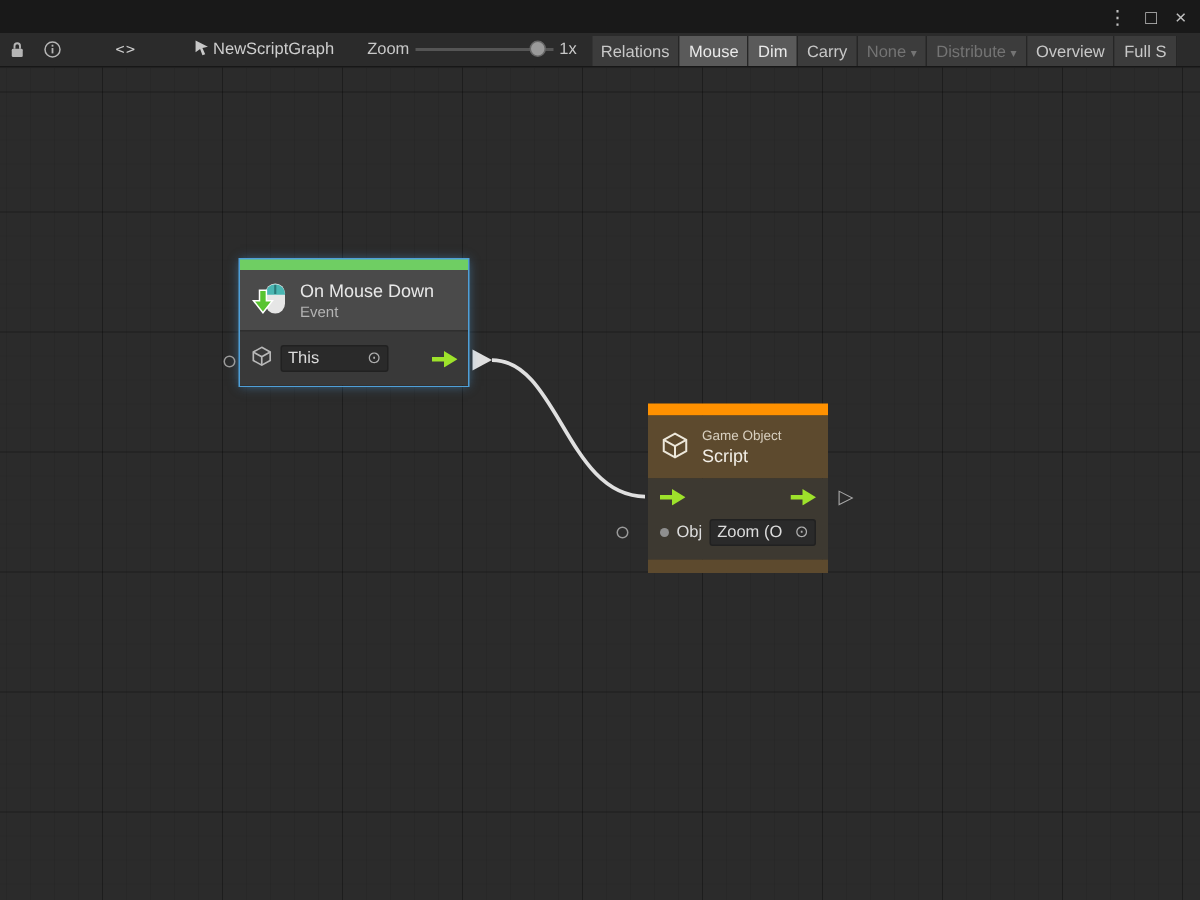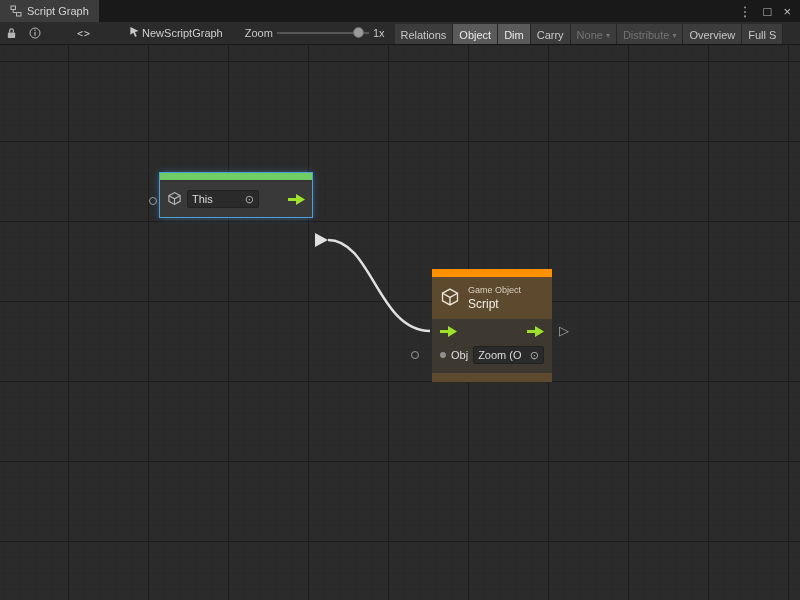--- a/index.html
+++ b/index.html
@@ -72,30 +72,20 @@
   .obj-field{flex:1}
   .footer{height:9px;background:var(--destroy_header,#5d4a2e)}
   .tri-out{position:absolute;right:-17px;top:55px;color:#a8a8a8;font-size:13px;line-height:1}
 </style>
 </head>
 <body>
 
 <div class="window">
 
   <div class="tabbar">
-    <div class="tab">
-      <span class="tab-icon">
-        <svg width="12" height="12" viewBox="0 0 12 12">
-            <rect x="1" y="1" width="4.5" height="3.5" fill="none" stroke="#b8b8b8"></rect>
-            <rect x="6.5" y="7.5" width="4.5" height="3.5" fill="none" stroke="#b8b8b8"></rect>
-            <path d="M3.2 4.5 v3 h5.6 v0.5" fill="none" stroke="#b8b8b8"></path>
-          </svg>
-      </span>
-      <span>Script Graph</span>
-    </div>
     <div class="win-controls">
       <span>⋮</span>
       <span>□</span>
       <span>×</span>
     </div>
   </div>
 
   <div class="toolbar">
     <span class="icon-btn">
       <svg width="11" height="12" viewBox="0 0 12 13">
@@ -128,21 +118,21 @@
         <div class="thumb"></div>
       </div>
       <span>1x</span>
     </div>
 
     <div class="btn-group">
       <button class="tbtn">
           <span>Relations</span>
         </button>
       <button class="tbtn active">
-          <span>Object</span>
+          <span>Mouse</span>
         </button>
       <button class="tbtn active">
           <span>Dim</span>
         </button>
       <button class="tbtn">
           <span>Carry</span>
         </button>
       <button class="tbtn disabled">
           <span>None</span>
           <span class="caret">▾</span>
@@ -162,20 +152,34 @@
 
   <div class="canvas">
 
     <svg class="wire-svg" width="800" height="555">
       <polygon points="315,188 328,195 315,202" style="fill:var(--wire,#e0e0e0)"></polygon>
       <path d="M 328 195 C 372 195 378 286 430 286" fill="none" style="stroke:var(--wire,#e0e0e0)" stroke-width="2.5"></path>
     </svg>
 
     <div class="node node-event">
       <div class="accent" style="background:var(--event_accent,#6fce63)"></div>
+      <div class="hdr">
+        <span>
+          <svg width="26" height="26" viewBox="0 0 26 26">
+            <rect x="10" y="3" width="13" height="20" rx="6.5" fill="#e6e6e6"></rect>
+            <path d="M10 10 a6.5 6.5 0 0 1 13 0 v0.5 H10 z" fill="#49b6b2"></path>
+            <line x1="16.5" y1="4" x2="16.5" y2="10" stroke="#2a7a78" stroke-width="1.4"></line>
+            <path d="M6 7.5 v7 h-4 l6.3 8 6.3-8 h-4 v-7 z" fill="#58c431" stroke="#ffffff" stroke-width="1"></path>
+          </svg>
+        </span>
+        <div class="hdr-text">
+          <div class="title">On Mouse Down</div>
+          <div class="subtitle">Event</div>
+        </div>
+      </div>
       <div class="body">
         <div class="row">
           <span class="port-circle"></span>
           <span>
             <svg width="15" height="15" viewBox="0 0 24 24" fill="none" stroke="#b8b8b8" stroke-width="1.8">
                 <path d="M12 2.5 21 7.5 V16.5 L12 21.5 3 16.5 V7.5 Z"></path>
                 <path d="M3 7.5 12 12.5 21 7.5 M12 12.5 V21.5"></path>
               </svg>
           </span>
           <div class="field ev-field">

